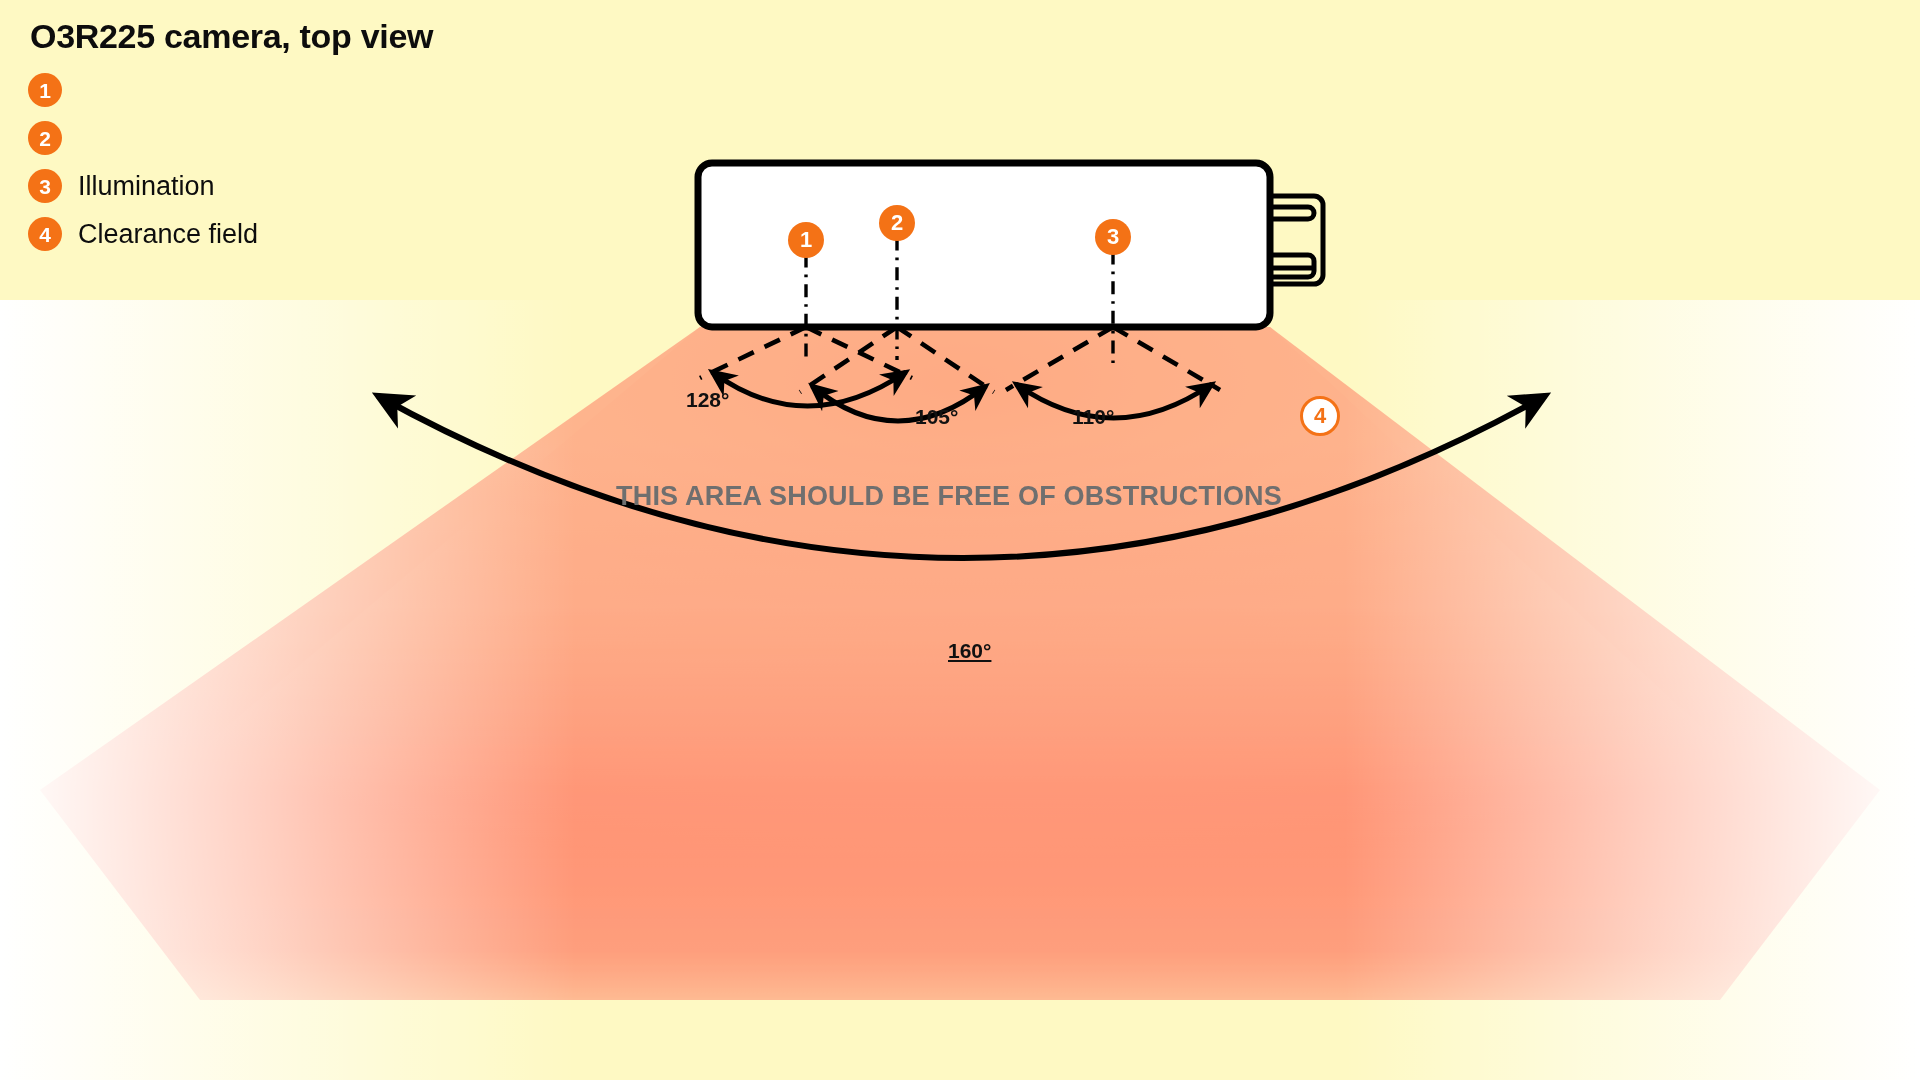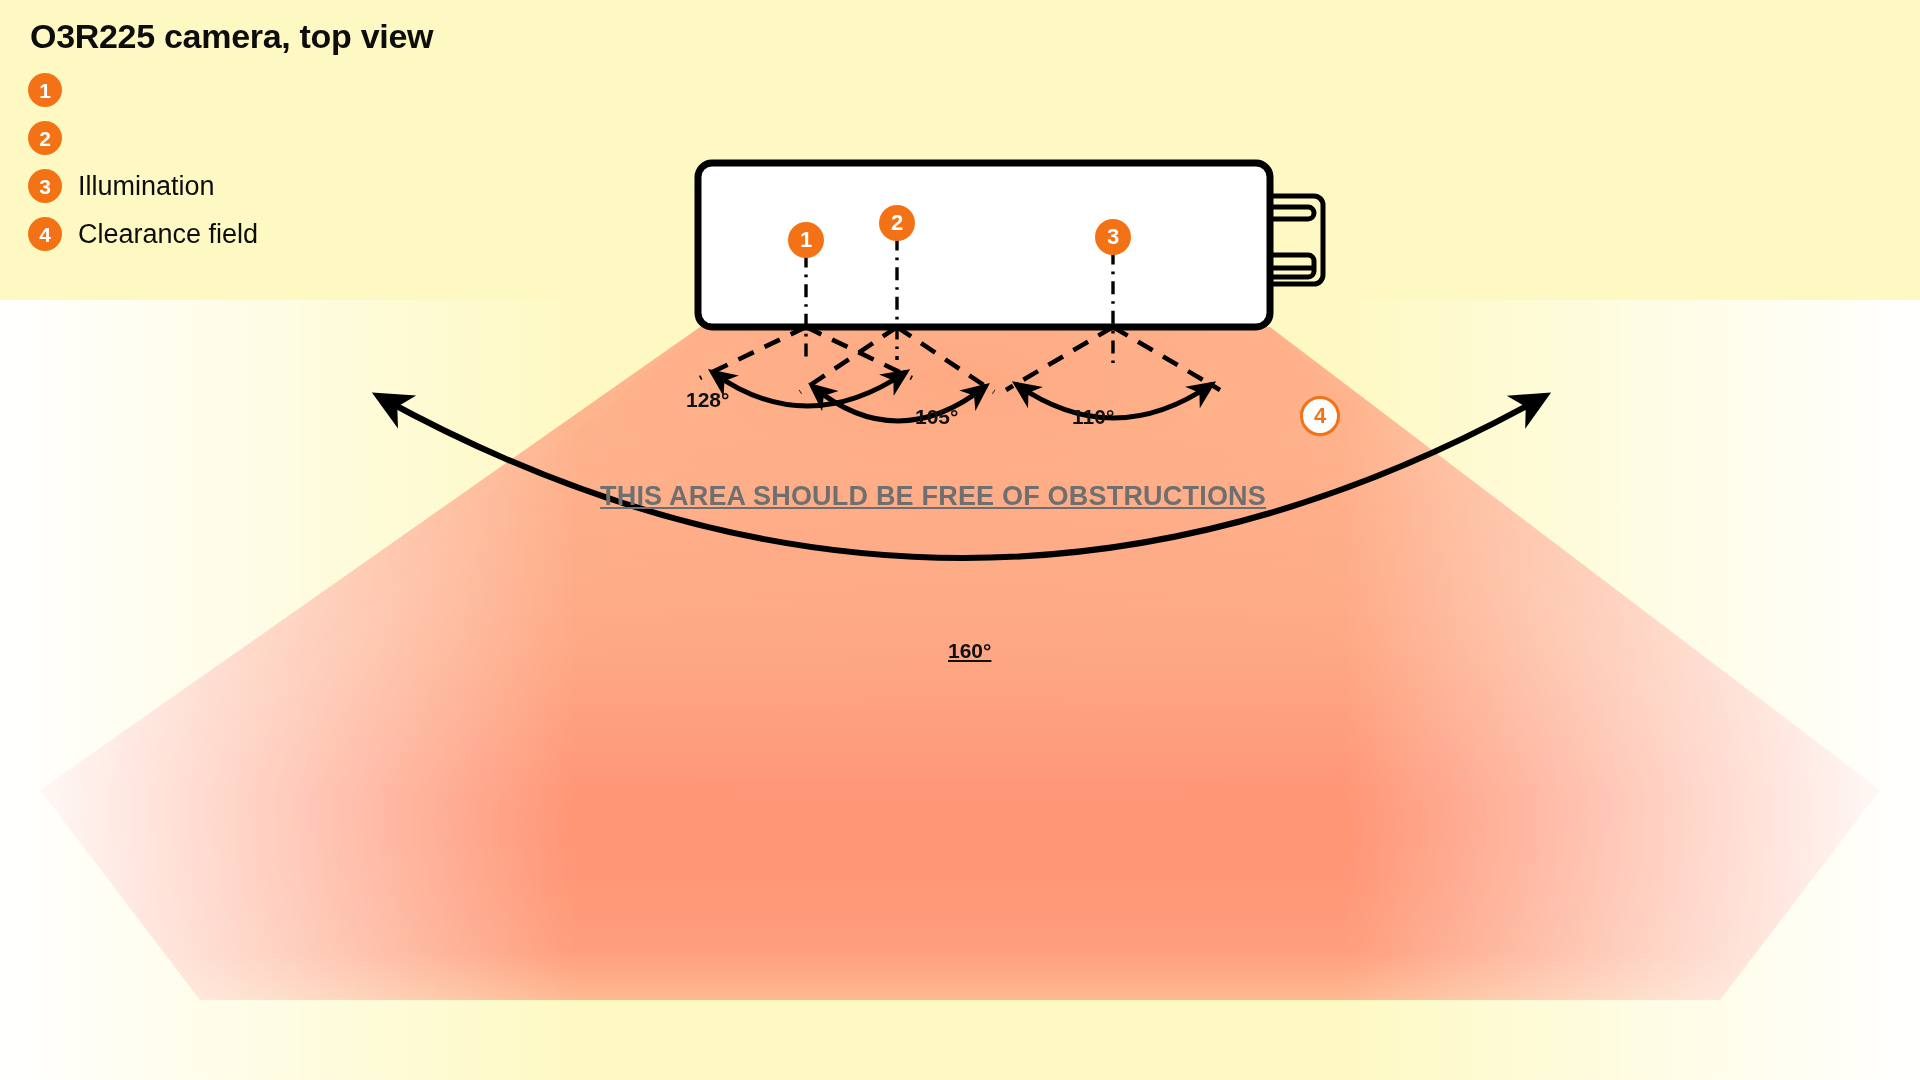--- a/index.html
+++ b/index.html
@@ -140,15 +140,15 @@
   <div class="callout" style="left:788px;top:222px;">1</div>
   <div class="callout" style="left:879px;top:205px;">2</div>
   <div class="callout" style="left:1095px;top:219px;">3</div>
   <div class="callout hollow" style="left:1300px;top:396px;">4</div>
 
   <div class="ang" style="left:686px;top:388px;">128°</div>
   <div class="ang" style="left:915px;top:405px;text-align:center;">105°</div>
   <div class="ang" style="left:1036px;top:405px;margin-left:36px;">110°</div>
   <div class="ang" style="left:948px;top:639px;text-decoration:underline;">160°</div>
 
-  <div class="obstr" style="left:600px;top:481px;text-decoration:underline;">THIS AREA SHOULD BE FREE OF OBSTRUCTIONS</div>
+  <div class="obstr" style="left:616px;top:481px;">THIS AREA SHOULD BE FREE OF OBSTRUCTIONS</div>
 
 </div>
 
 </body></html>

